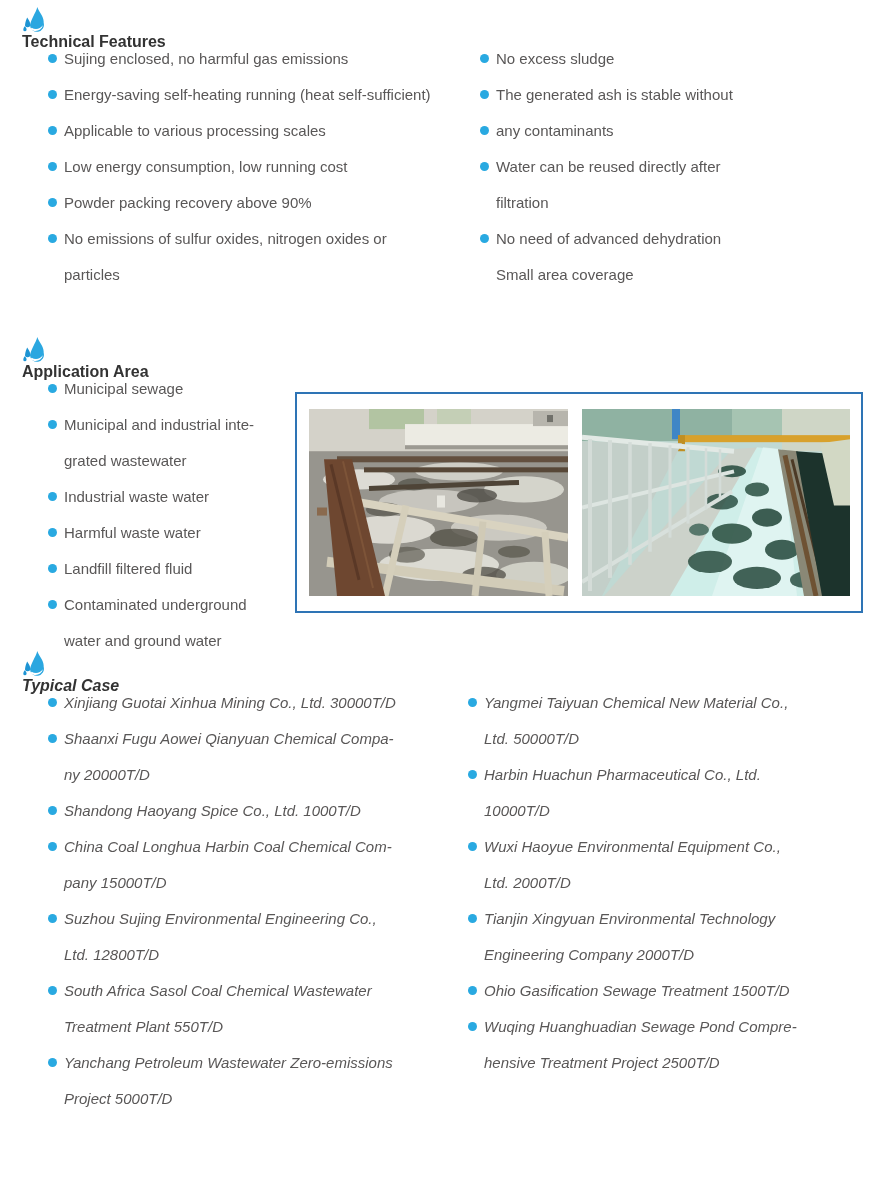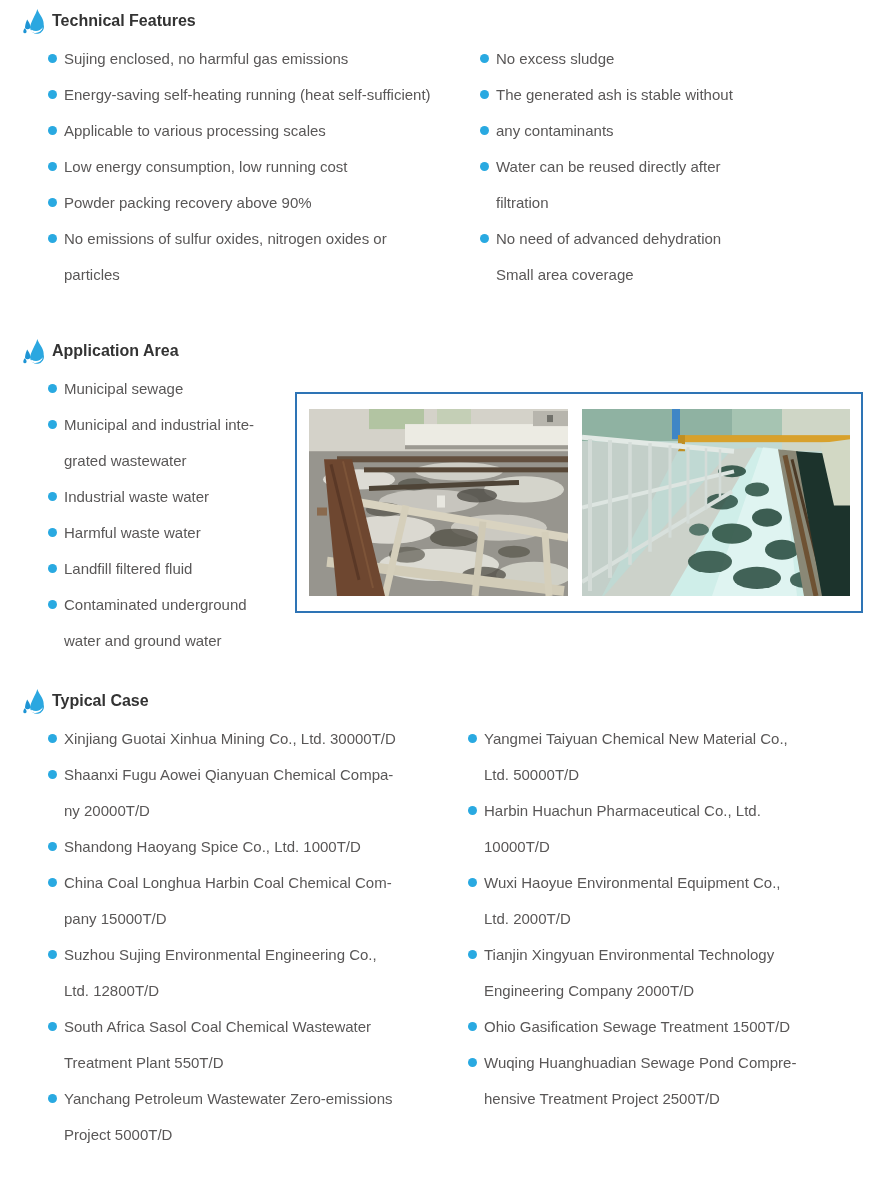--- a/index.html
+++ b/index.html
@@ -5,23 +5,23 @@
   * { margin:0; padding:0; box-sizing:border-box; }
   html,body { background:#ffffff; }
   body {
     width:875px; height:1177px; position:relative; overflow:hidden;
     font-family:"Liberation Sans", sans-serif;
     font-size:15px; color:#595757;
   }
   .section { position:absolute; left:0; width:875px; }
   #section-tech { top:6px; }
   #section-app  { top:336px; }
-  #section-case { top:686px; }
-
-  .sec-header { display:flex; align-items:center; height:30px; padding-left:22px; }
+  #section-case { top:650px;font-style:italic; }
+
+  .sec-header { display:flex; height:30px; padding-left:22px;flex-direction:column; }
   .splash-icon { width:23px; height:27px; margin-right:7px; flex:none; }
   .sec-title { font-weight:bold; font-size:16px; color:#333333; }
 
   .list { margin-top:4px; }
   .cols { display:flex; margin-top:4px; }
   .cols .list { margin-top:0; }
   #tech-left  { width:480px; flex:none; padding-left:48px; }
   #tech-right { flex:1; }
   #case-left  { width:468px; flex:none; padding-left:48px; }
   #case-right { flex:1; }

